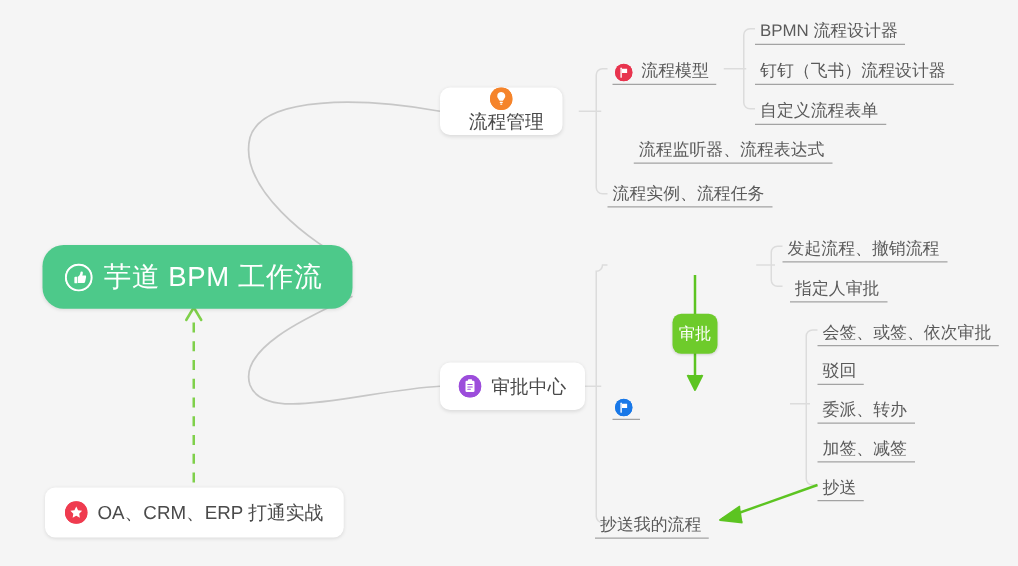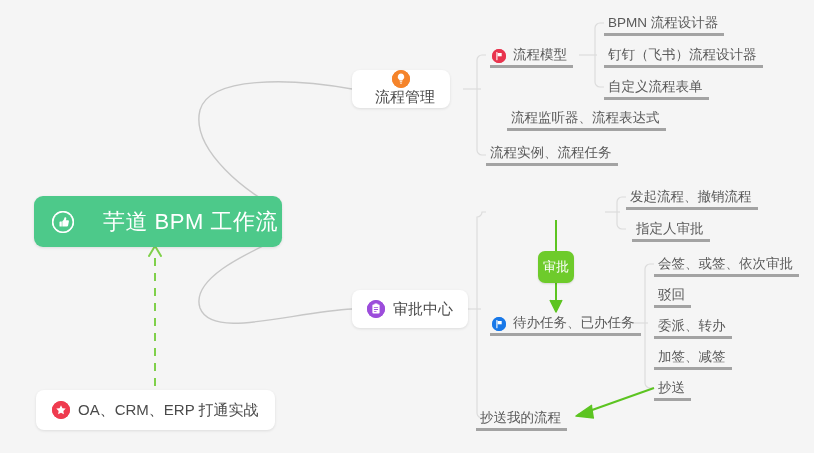--- a/index.html
+++ b/index.html
@@ -31,24 +31,23 @@
     align-items: center;
     box-sizing: border-box;
     white-space: nowrap;
   }
 
   
   .root {
     left: 34px; top: 196px;
     width: 248px; height: 51px;
     background: #4dc98a;
-    border-radius: 9px;
+    border-radius: 17px;
     padding: 0 18px;
     box-shadow: 0 1px 3px rgba(0,0,0,0.10);
-    gap: 20px;
   }
   .root .label {
     color: #ffffff;
     font-size: 22px;
     letter-spacing: 0.5px;
     margin-left: 9px;
   }
 
   
   .card {
@@ -69,21 +68,21 @@
 
   .floating-oa {
     left: 36px; top: 390px;
     height: 40px;
     padding: 0 16px;
   }
   .floating-oa .label { font-size: 15px; color: #4a4a4a; }
 
   
   .leaf {
-    border-bottom: 3px solid #a3a3a3;
+    border-bottom: 1px solid #a3a3a3;
     height: 26px;
     padding: 0 6px 0 4px;
     align-items: flex-end;
     padding-bottom: 2px;
   }
   .leaf .label {
     color: #5a5a5a;
     font-size: 13.5px;
     line-height: 16px;
   }
@@ -232,21 +231,20 @@
   </div>
 
   <div class="node leaf with-icon" style="left:490px; top:310px;">
     <span class="ic ic-14" style="background:#1878e8;">
       <svg width="14" height="14" viewBox="0 0 14 14">
         <circle cx="7" cy="7" r="7" fill="#1878e8"></circle>
         <path d="M4.9 3.5 v7.2" stroke="#ffffff" stroke-width="1.1" stroke-linecap="round"></path>
         <path d="M5.6 4 h4.1 v3.3 h-4.1 z" fill="#ffffff"></path>
       </svg>
     </span>
-    <span class="label">待办任务、已办任务</span>
   </div>
 
   <div class="node leaf" style="left:654px; top:251px;">
     <span class="label">会签、或签、依次审批</span>
   </div>
   <div class="node leaf" style="left:654px; top:282px;">
     <span class="label">驳回</span>
   </div>
   <div class="node leaf" style="left:654px; top:313px;">
     <span class="label">委派、转办</span>

